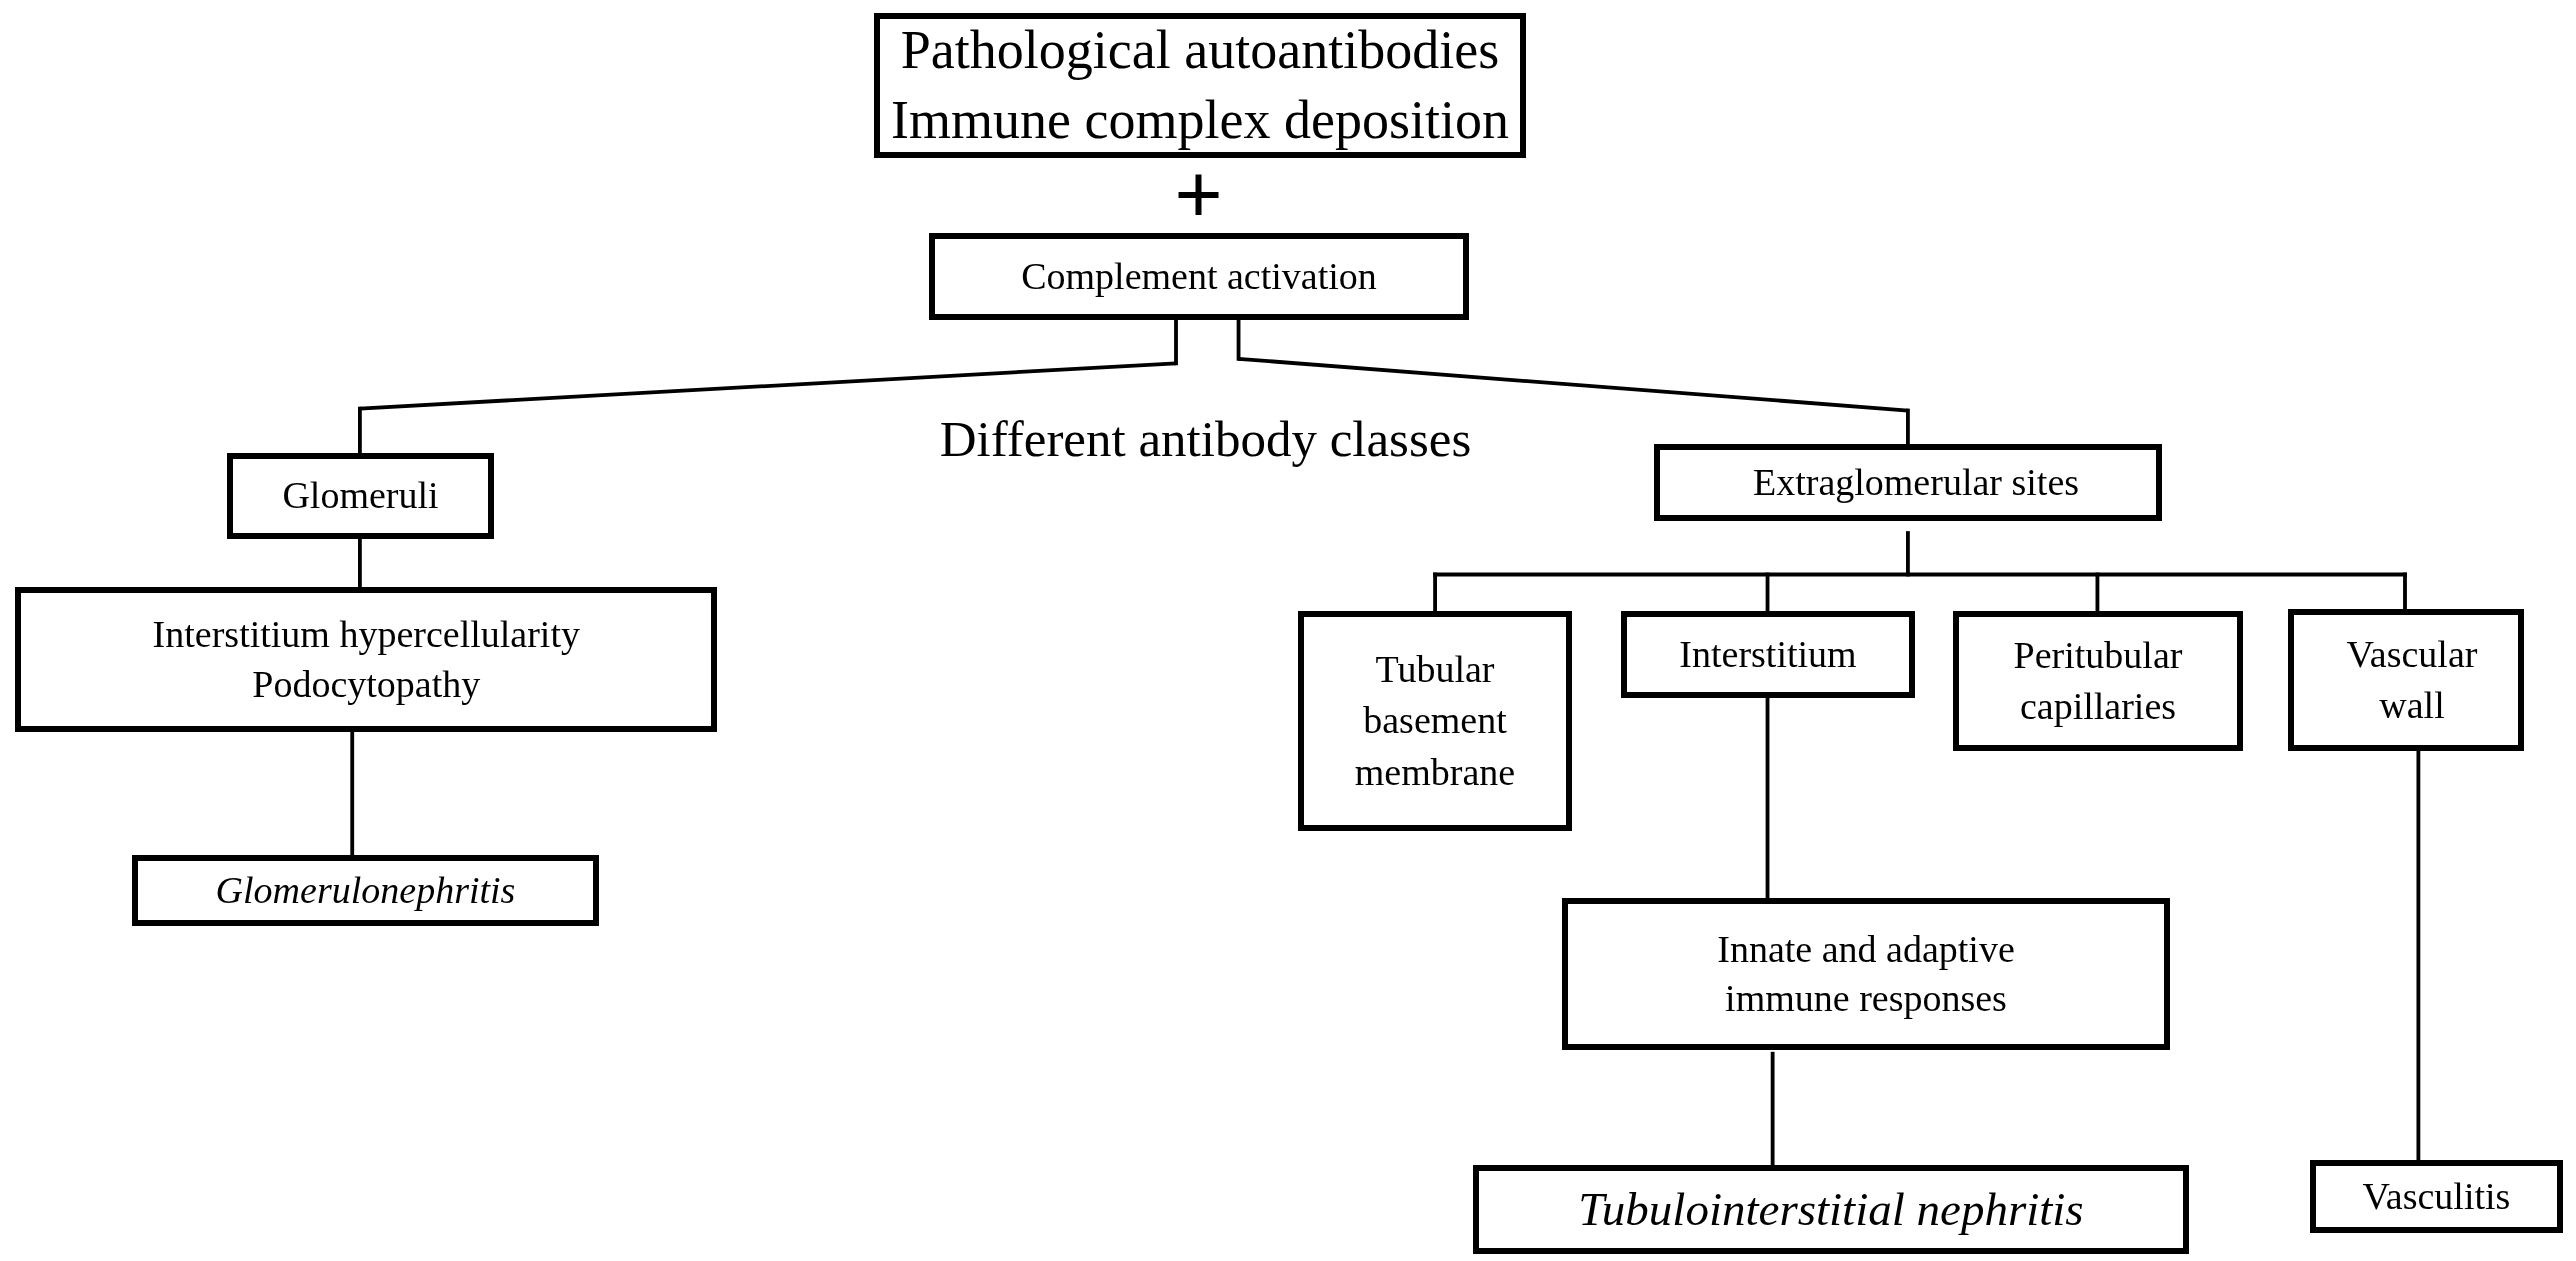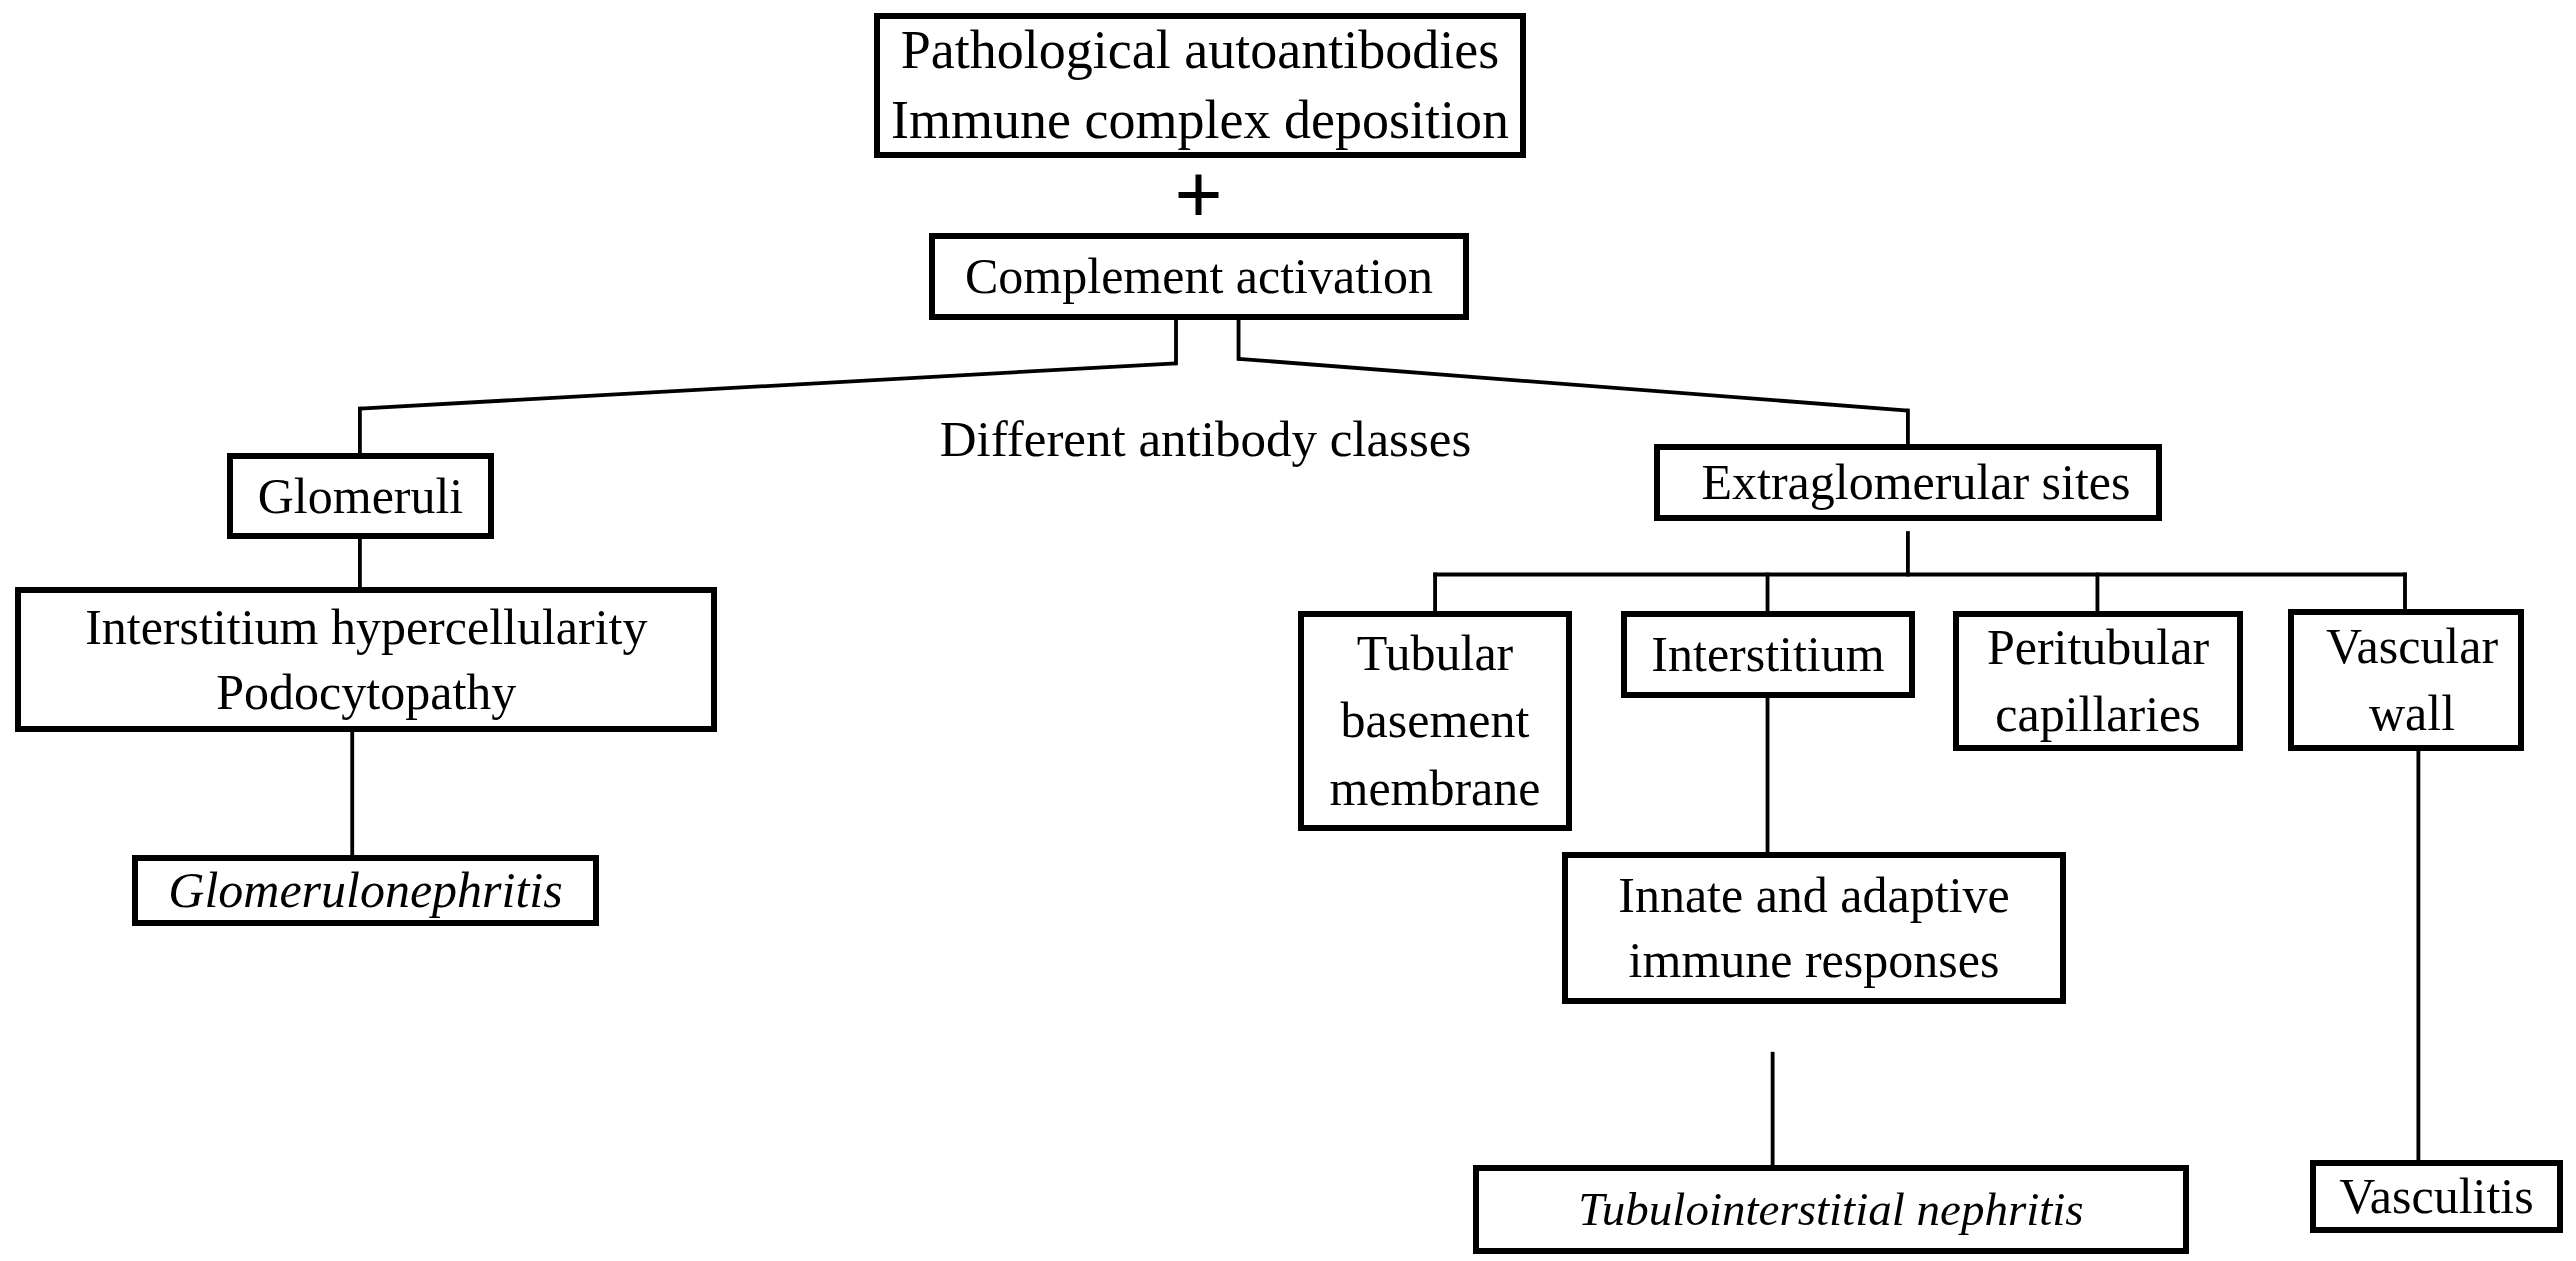--- a/index.html
+++ b/index.html
@@ -35,21 +35,21 @@
   .node {
     position: absolute;
     box-sizing: border-box;
     border: 6.4px solid var(--line);
     background: var(--bg);
     display: flex;
     align-items: center;
     justify-content: center;
     text-align: center;
     white-space: pre-line;
-    font-size: 50px;
+    font-size: 38px;
     line-height: 1.3;
     z-index: 2;
   }
   .node.tall {
     line-height: 1.35;
   }
   .node.small-text {
     font-size: 47px;
   }
   .floating-label {
@@ -119,21 +119,21 @@
 membrane</div>
 
   <div class="node" style="left:1621px; top:611px; width:294px; height:87px;">Interstitium</div>
 
   <div class="node tall" style="left:1953px; top:611px; width:290px; height:140px;">Peritubular
 capillaries</div>
 
   <div class="node tall" style="left:2288px; top:609px; width:236px; height:142px;padding-left:12px;">Vascular
 wall</div>
 
-  <div class="node" style="left:1562px; top:852px; width:504px; height:152px;text-align:center;">Innate and adaptive
+  <div class="node" style="left:1562px; top:898px; width:608px; height:152px;text-align:center;">Innate and adaptive
 immune responses</div>
 
   <div class="node small-text" style="left:1473px; top:1165px; width:716px; height:89px;font-style:italic;">Tubulointerstitial nephritis</div>
 
   <div class="node" style="left:2310px; top:1160px; width:253px; height:73px;">Vasculitis</div>
 
 </div>
 
 
 </body></html>

